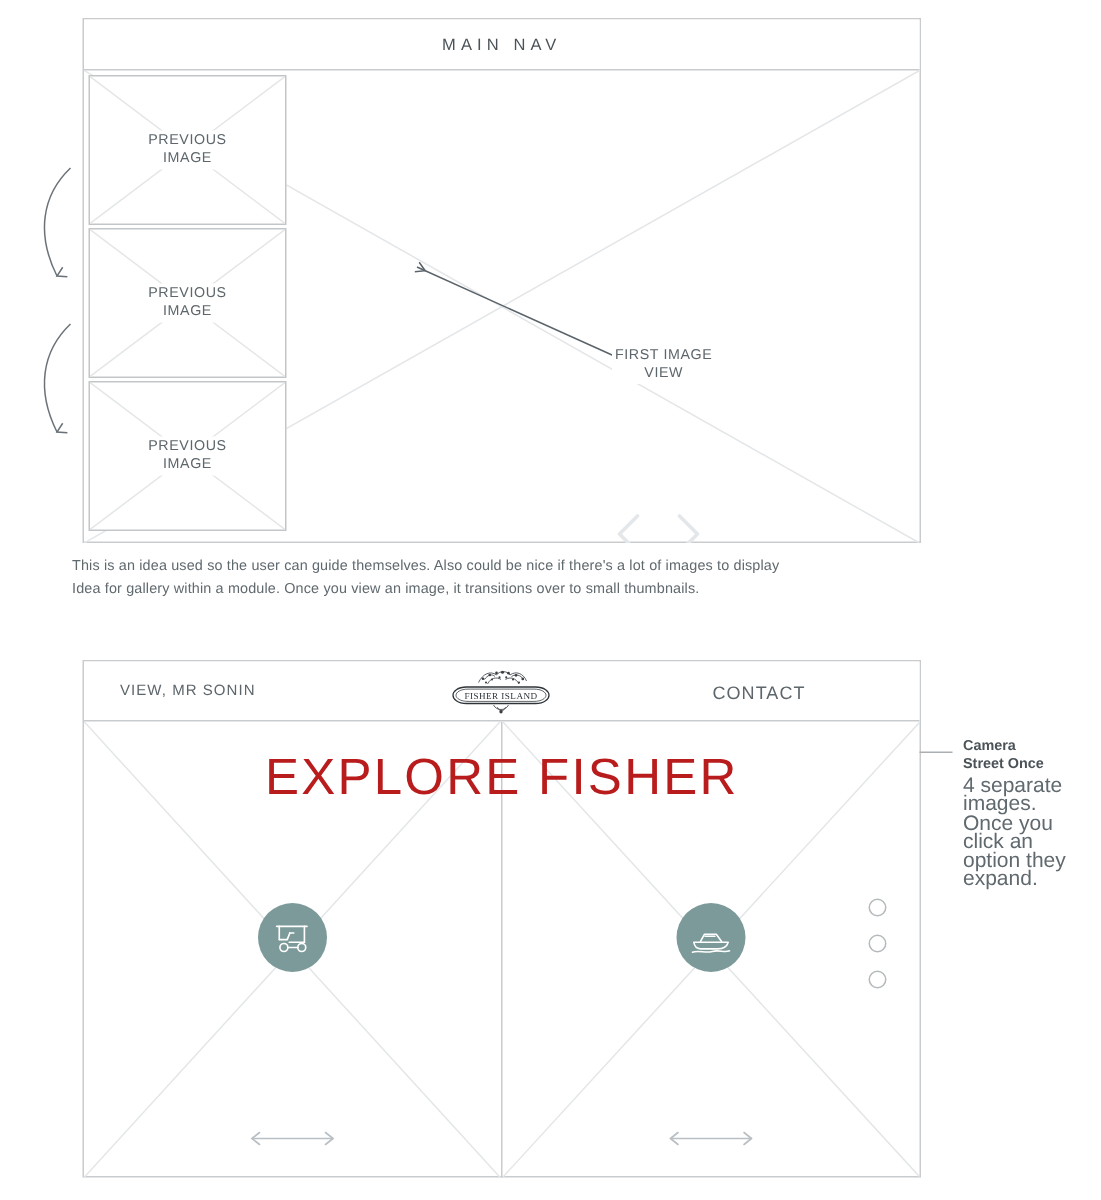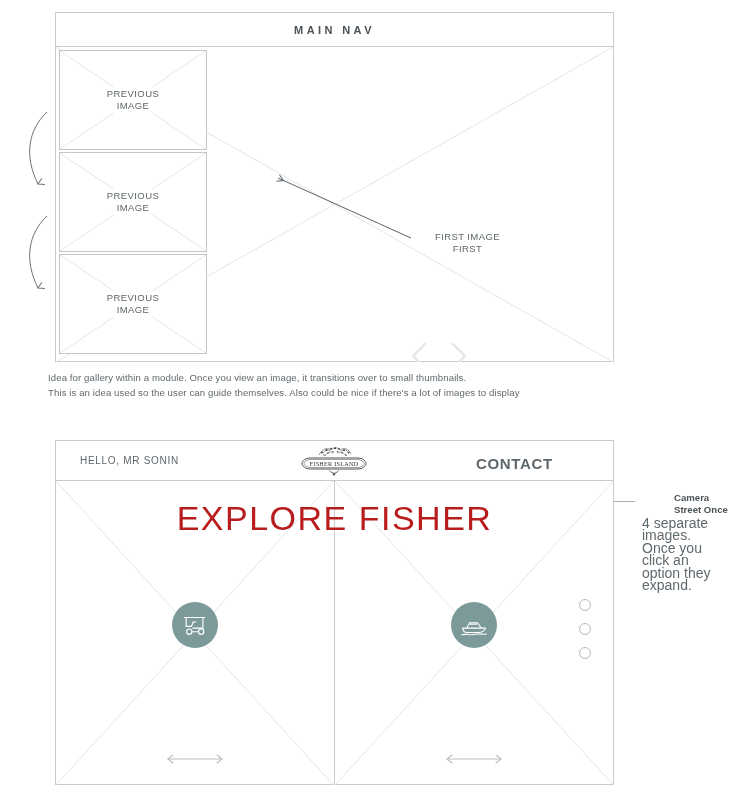--- a/index.html
+++ b/index.html
@@ -46,21 +46,21 @@
     display: flex;
     align-items: center;
     justify-content: center;
     background: #ffffff;
     z-index: 4;
   }
   #main-nav-label {
     font-size: 11px;
     letter-spacing: 3.4px;
     color: #4b5358;
-    font-weight: 700;
+    font-weight: 400;
   }
 
   #top-stage {
     position: absolute;
     left: 0;
     top: 34px;
     width: 100%;
     height: 315px;
     overflow: hidden;
   }
@@ -68,21 +68,21 @@
   
   #thumb-rail {
     position: absolute;
     left: 3px;
     top: 3px;
     width: 123px;
     z-index: 3;
   }
   .thumb {
     position: relative;
-    width: 148px;
+    width: 132px;
     height: 100px;
     border: 1px solid #c2c6c9;
     background: #ffffff;
     margin-bottom: 2px;
     display: flex;
     align-items: center;
     justify-content: center;
   }
   .thumb-label {
     position: relative;
@@ -102,21 +102,20 @@
     left: 352px;
     top: 183px;
     z-index: 3;
     text-align: center;
     font-size: 9.5px;
     line-height: 12px;
     letter-spacing: 0.4px;
     color: #5d666b;
     background: #ffffff;
     padding: 1px 2px;
-    margin-left: 25px;
   }
 
   #callout-arrow {
     position: absolute;
     left: 215px;
     top: 125px;
     width: 145px;
     height: 70px;
     z-index: 3;
     pointer-events: none;
@@ -183,26 +182,25 @@
   #hello-label {
     position: absolute;
     left: 24px;
     top: 14px;
     font-size: 10px;
     letter-spacing: 0.7px;
     color: #5d666b;
   }
   #contact-label {
     position: absolute;
-    right: 60px;
+    right: 76px;
     top: 14px;
-    font-size: 15px;
+    font-size: 12px;
     letter-spacing: 0.7px;
     color: #5d666b;
-    font-weight: bold;
   }
   #brand-logo {
     position: absolute;
     left: 50%;
     top: 3px;
     transform: translateX(-50%);
     width: 92px;
     height: 36px;
   }
 
@@ -289,21 +287,20 @@
     top: 9px;
     width: 22px;
     height: 1px;
     background: #a9afb3;
   }
   #annotation-title {
     font-size: 9.6px;
     line-height: 12px;
     font-weight: 700;
     color: #4b5358;
-    margin-left: 32px;
   }
   #annotation-body {
     margin-top: 1px;
     font-size: 14px;
     line-height: 12.4px;
     color: #60696e;
   }
 </style>
 </head>
 <body>
@@ -374,21 +371,21 @@
             <marker id="ah" markerWidth="9" markerHeight="9" refX="7" refY="4.5" orient="auto" markerUnits="userSpaceOnUse">
               <path d="M7,1 L1,4.5 L7,8" fill="none" stroke="#5a636a" stroke-width="1"></path>
             </marker>
           </defs>
           <line x1="140" y1="66" x2="7" y2="6" stroke="#5a636a" stroke-width="1" marker-end="url(#ah)"></line>
         </svg>
       </div>
 
       <div id="first-image-callout">
         <div>FIRST IMAGE</div>
-        <div>FIRST</div>
+        <div>VIEW</div>
       </div>
 
       <div id="chevron-nav">
         <svg class="chev" viewBox="0 0 24 30">
           <path d="M17 3 L5 15 L17 27" fill="none" stroke="#e3e7e9" stroke-width="2.4" stroke-linecap="round" stroke-linejoin="round"></path>
         </svg>
         <svg class="chev" viewBox="0 0 24 30">
           <path d="M7 3 L19 15 L7 27" fill="none" stroke="#e3e7e9" stroke-width="2.4" stroke-linecap="round" stroke-linejoin="round"></path>
         </svg>
       </div>
@@ -402,28 +399,28 @@
         <marker id="dh" markerWidth="10" markerHeight="10" refX="4.5" refY="8" orient="auto" markerUnits="userSpaceOnUse">
           <path d="M1,2 L4.5,8 L8,2" fill="none" stroke="#6a7277" stroke-width="1"></path>
         </marker>
       </defs>
       <path d="M33 4 C 14 22, 10 48, 24 76" fill="none" stroke="#6a7277" stroke-width="1" marker-end="url(#dh)"></path>
       <path d="M33 108 C 14 126, 10 152, 24 180" fill="none" stroke="#6a7277" stroke-width="1" marker-end="url(#dh)"></path>
     </svg>
   </div>
 
   <div id="top-caption">
+    <div>This is an idea used so the user can guide themselves. Also could be nice if there's a lot of images to display</div>
     <div>Idea for gallery within a module. Once you view an image, it transitions over to small thumbnails.</div>
-    <div>This is an idea used so the user can guide themselves. Also could be nice if there's a lot of images to display</div>
   </div>
 
   <div id="bottom-module">
 
     <div id="bottom-header">
-      <span id="hello-label">HELLO, MR SONIN</span>
+      <span id="hello-label">VIEW, MR SONIN</span>
 
       <svg id="brand-logo" viewBox="0 0 92 36">
 
         <g stroke="#3a3f44" stroke-width="0.55" fill="none">
           <path d="M30 11 C33 5, 38 3, 42 6 C44 3, 49 3, 51 6 C55 3, 60 5, 62 10"></path>
           <path d="M34 9 C36 6, 39 5, 41 7"></path>
           <path d="M52 7 C55 5, 58 6, 60 9"></path>
           <path d="M36 12 C38 8, 42 7, 45 9"></path>
           <path d="M48 9 C51 7, 55 8, 57 12"></path>
         </g>

